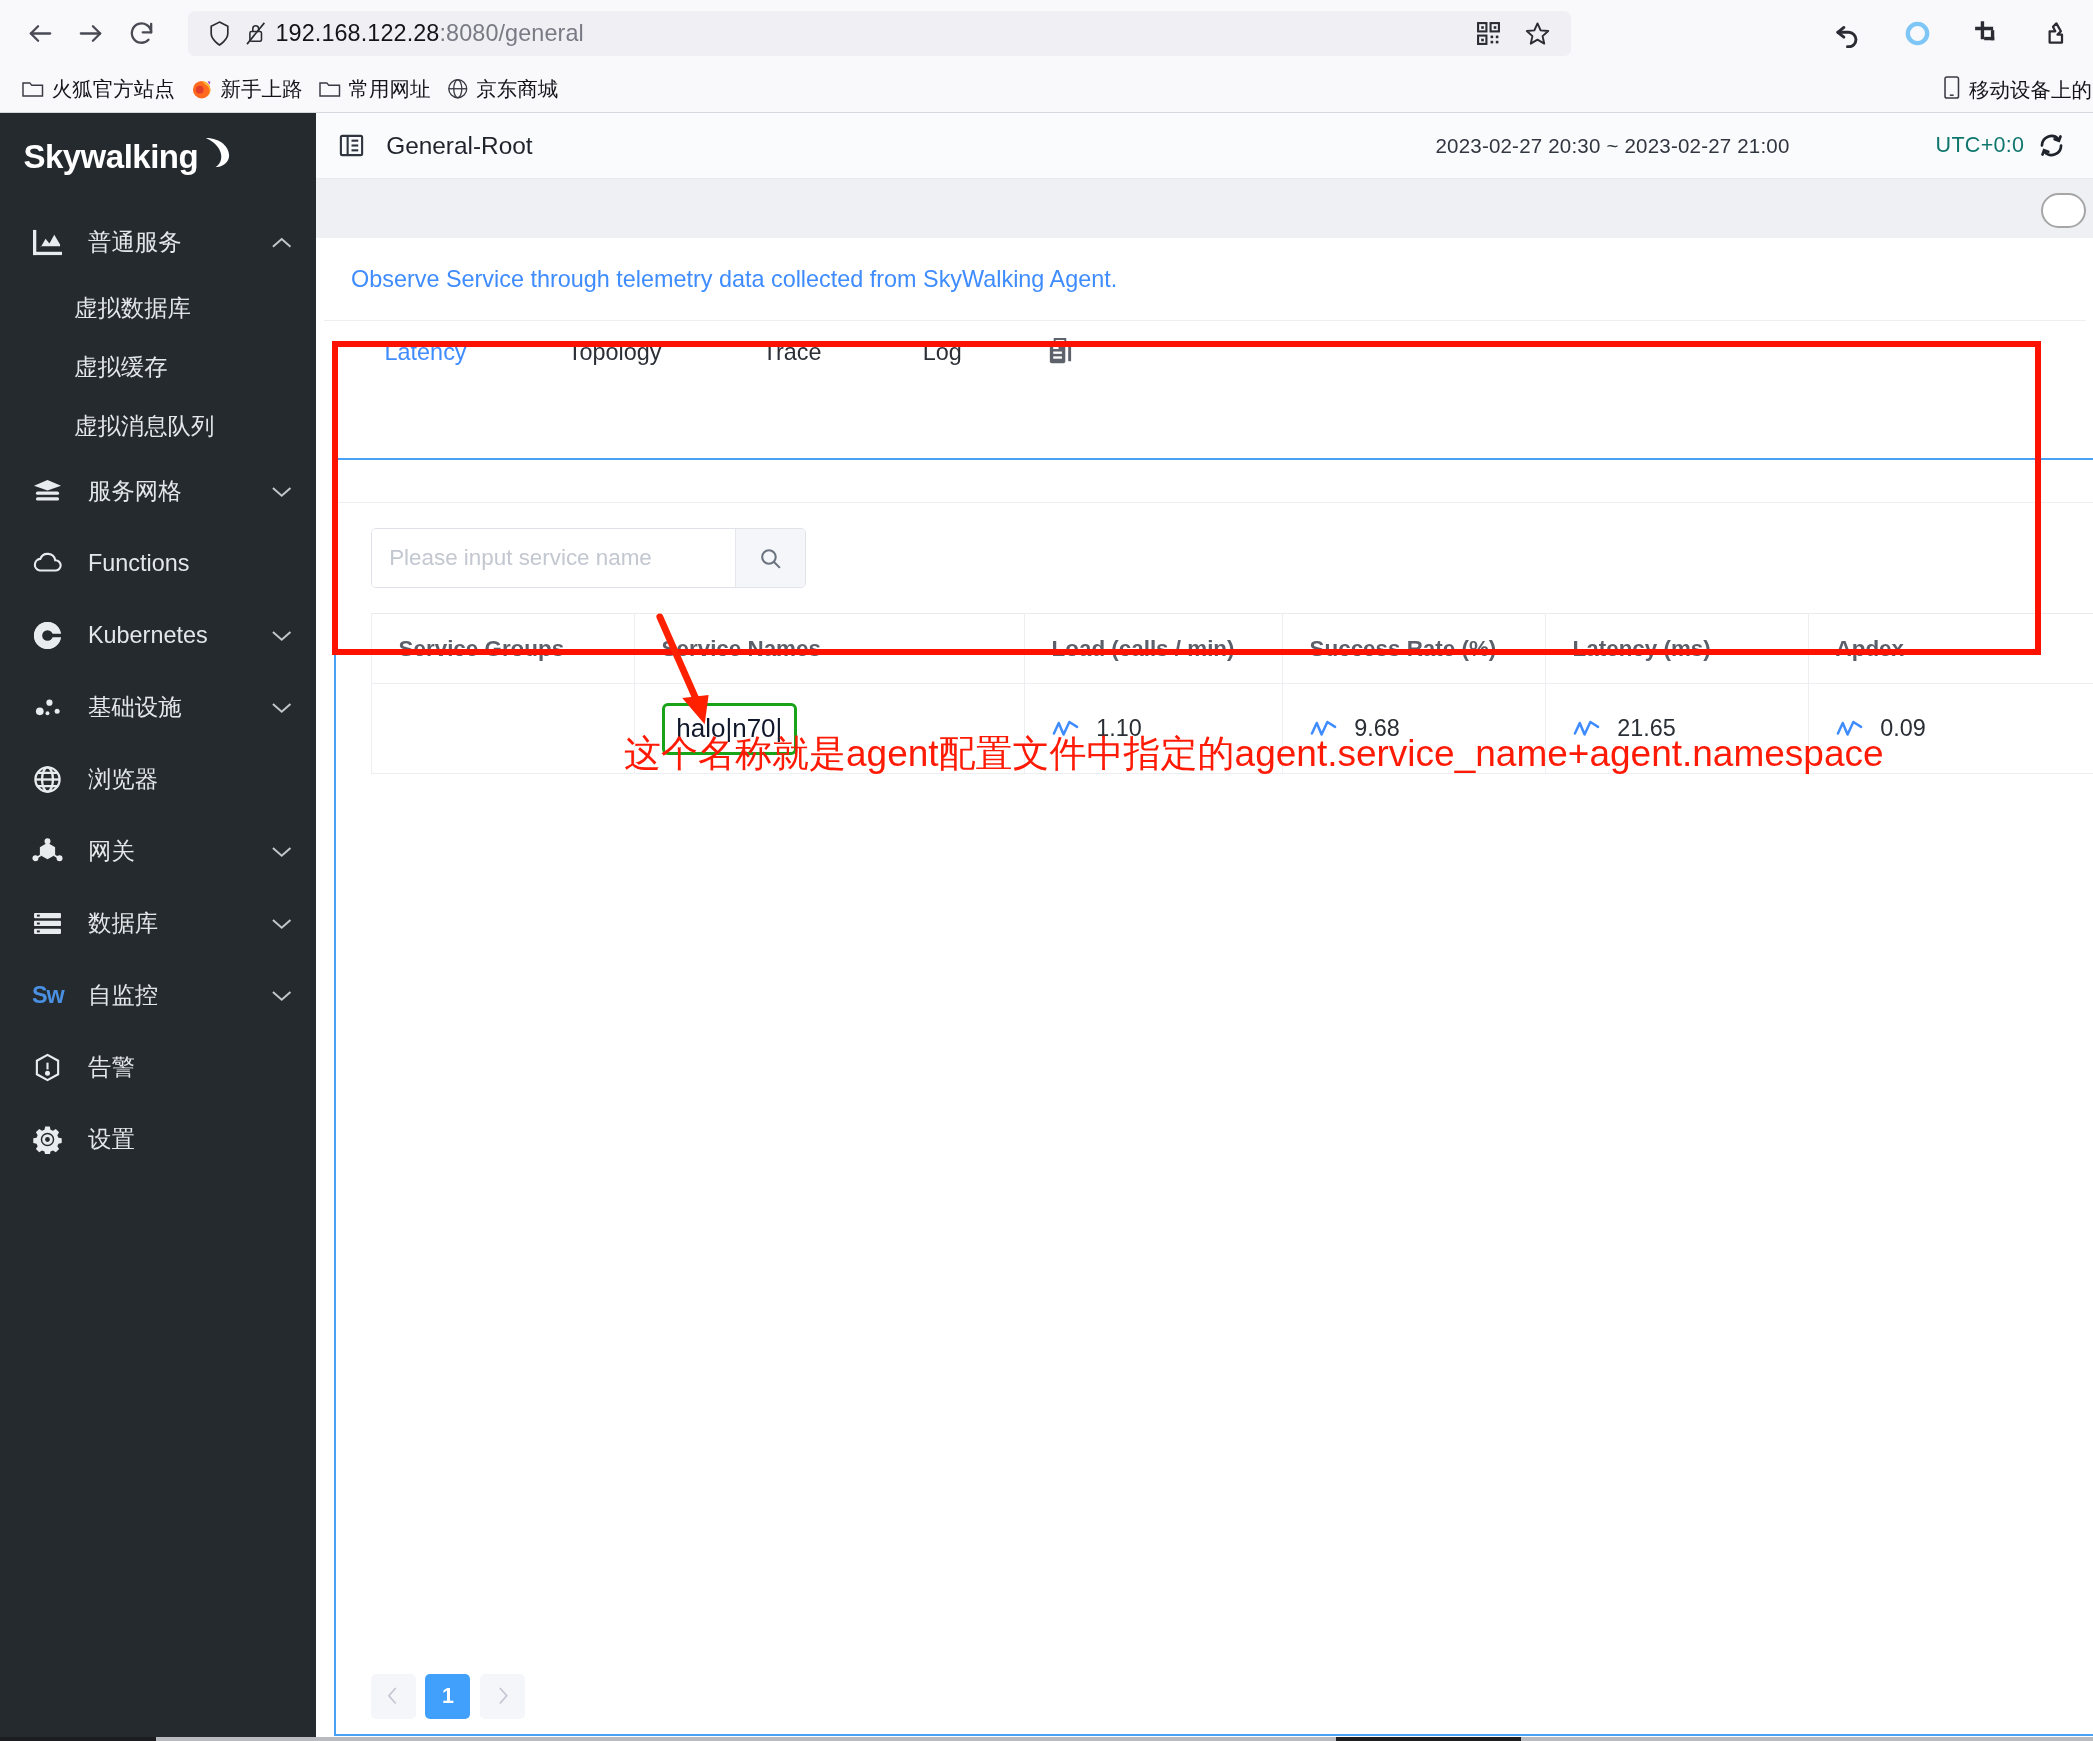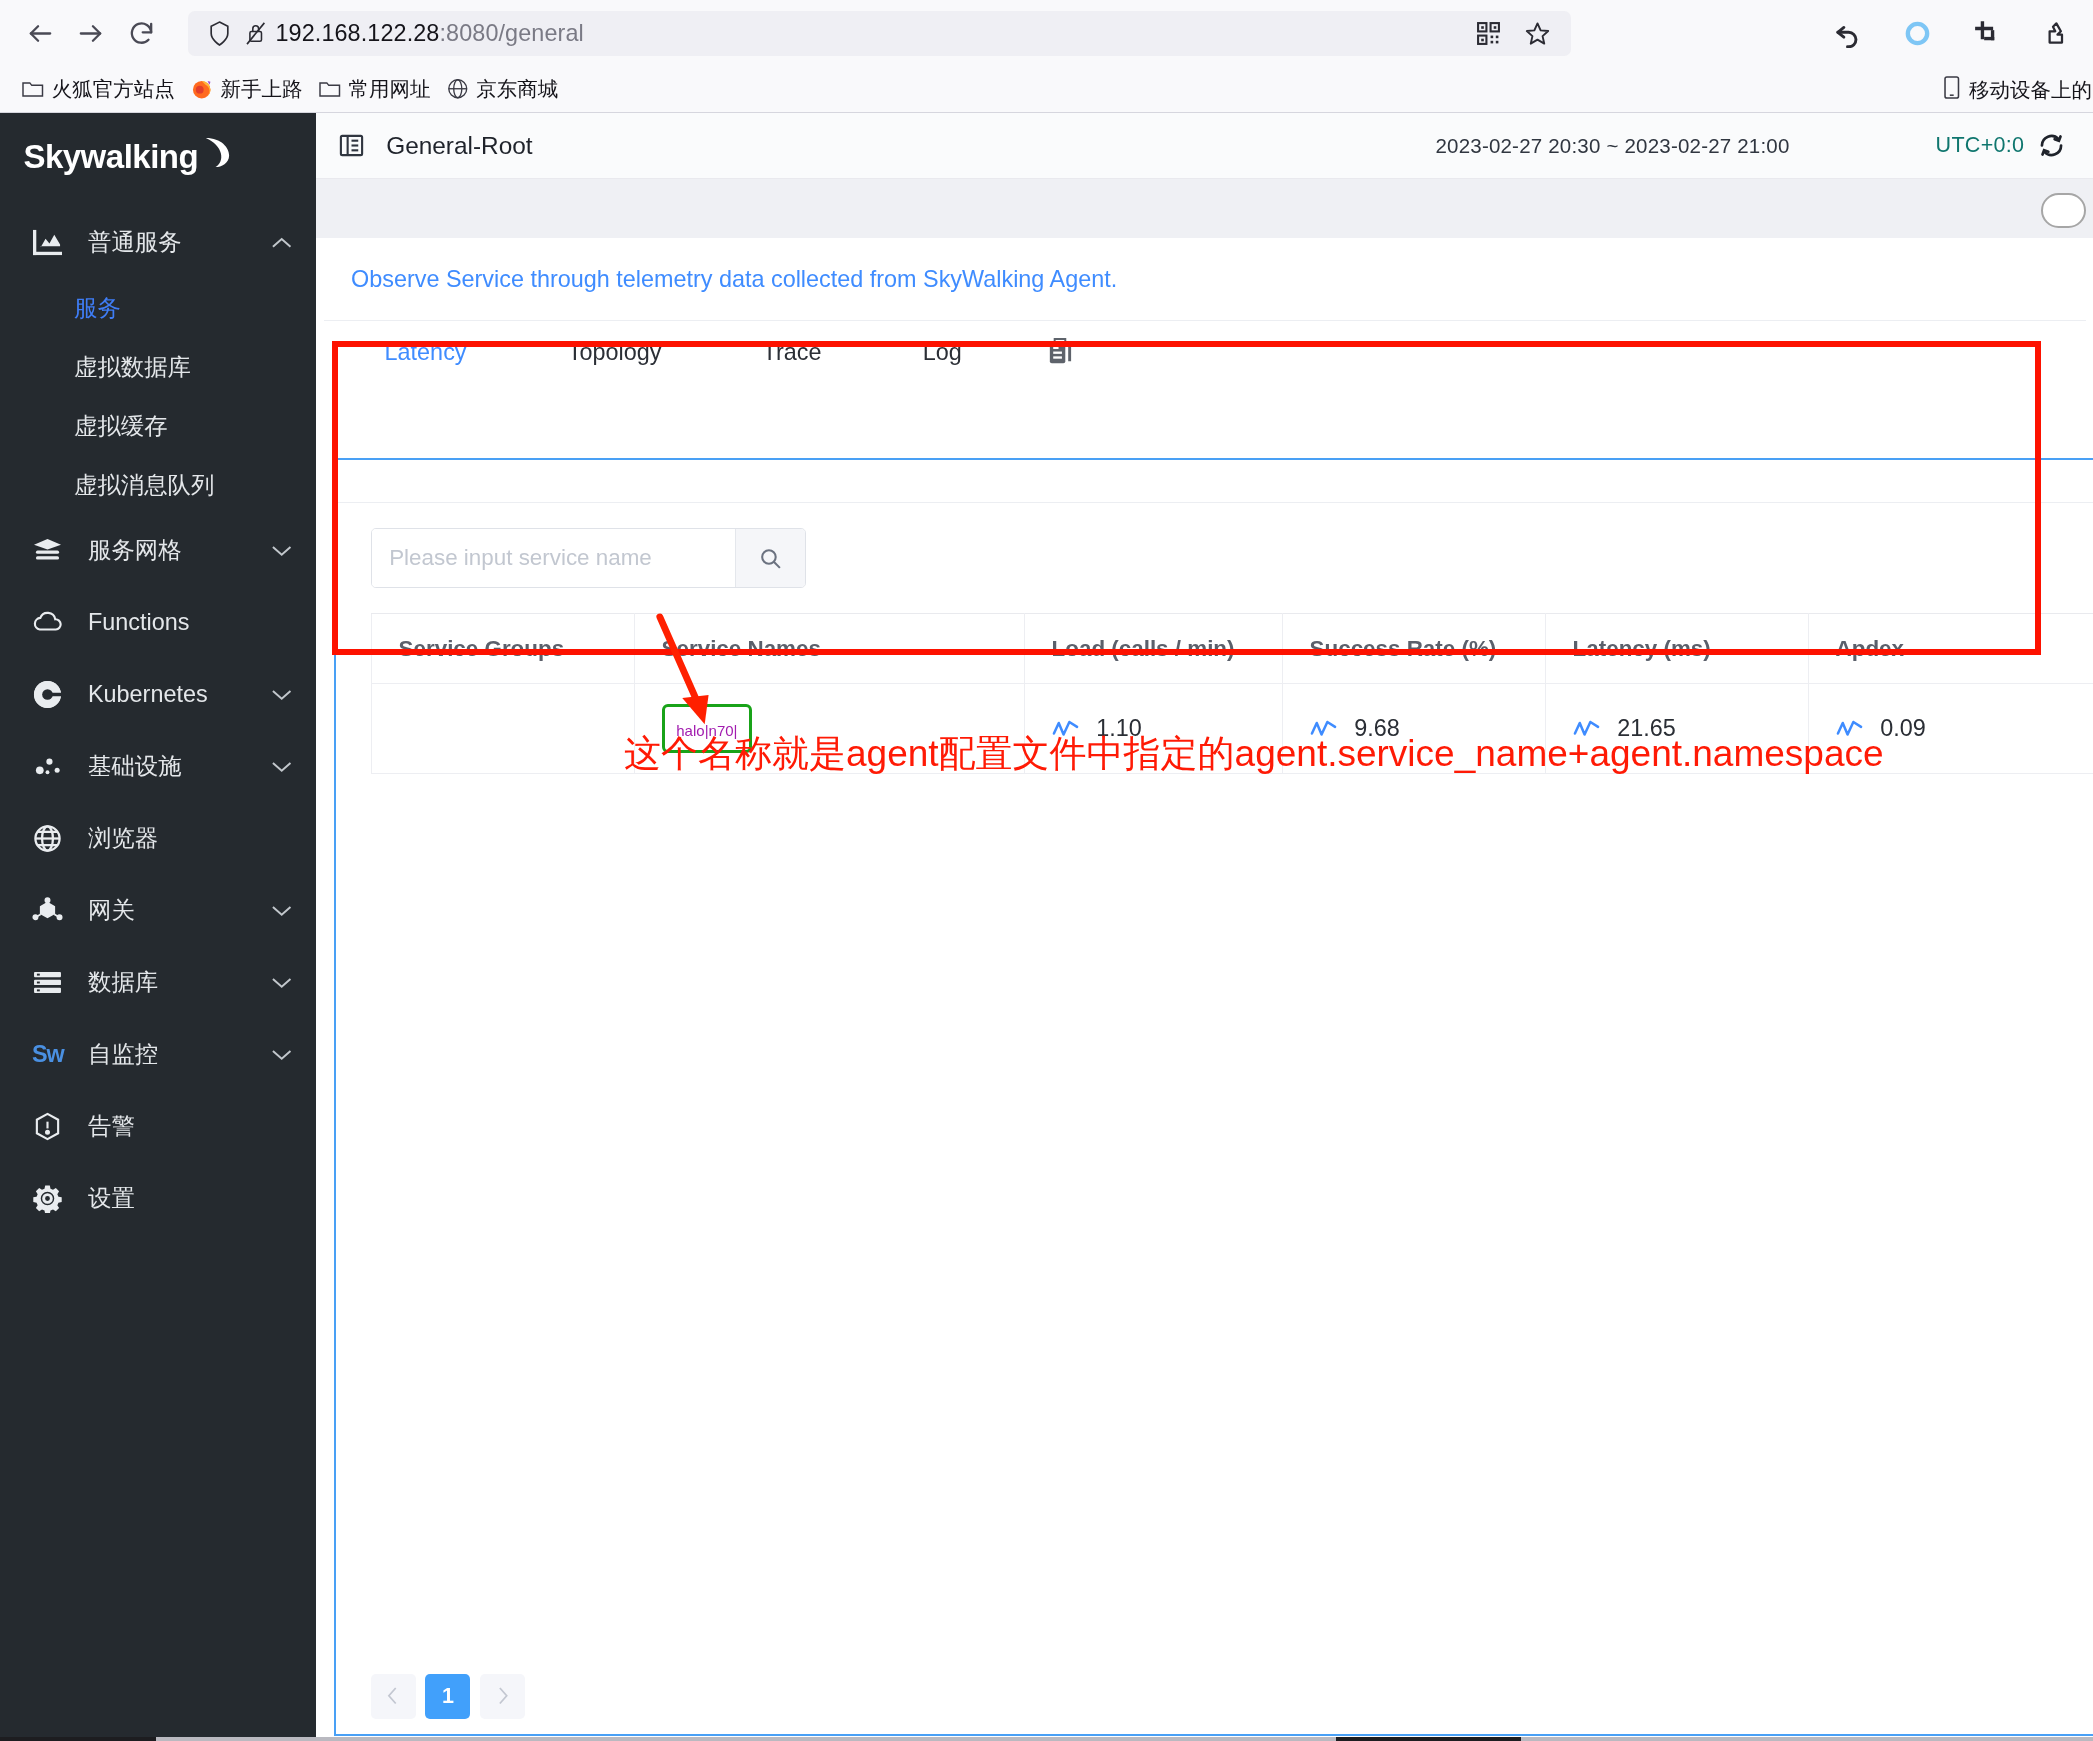--- a/index.html
+++ b/index.html
@@ -293,22 +293,22 @@
     height: 70px;
     font-size: 22.4px;
     font-weight: bold;
     color: #5b606b;
     border-top: 1px solid #e9eaee;
   }
   .tbl td { height: 90px; font-size: 23.4px; color: #2a2e35; }
   .metric { display: flex; align-items: center; gap: 17.6px; }
   .metric .spark { color: #3f8cff; display:flex; align-items:center;}
   .svc-link {
-    color: #a21caf;
-    font-size: 15px;
+    color: #0f172a;
+    font-size: 26px;
   }
   .svc-highlight {
     display: inline-block;
     border: 3.9px solid #19a319;
     border-radius: 5.9px;
     padding: 9.8px 11.7px;
     line-height: 1;
   }
 
   
@@ -526,23 +526,20 @@
             <path d="M9 20 l5-9 4 5 5-9 6 10 v2 h-20 z"></path>
           </svg>
       </span>
       <span class="nv-label">普通服务</span>
       <span class="nv-chev">
           <svg width="23.4" height="13.7" viewBox="0 0 24 14" fill="none" stroke="currentColor" stroke-width="2">
             <polyline points="3,11 12,3 21,11"></polyline>
           </svg>
         </span>
     </div>
-    <div class="nav-sub active">
-        <span>服务</span>
-      </div>
     <div class="nav-sub">
         <span>虚拟数据库</span>
       </div>
     <div class="nav-sub">
         <span>虚拟缓存</span>
       </div>
     <div class="nav-sub">
         <span>虚拟消息队列</span>
       </div>
 

